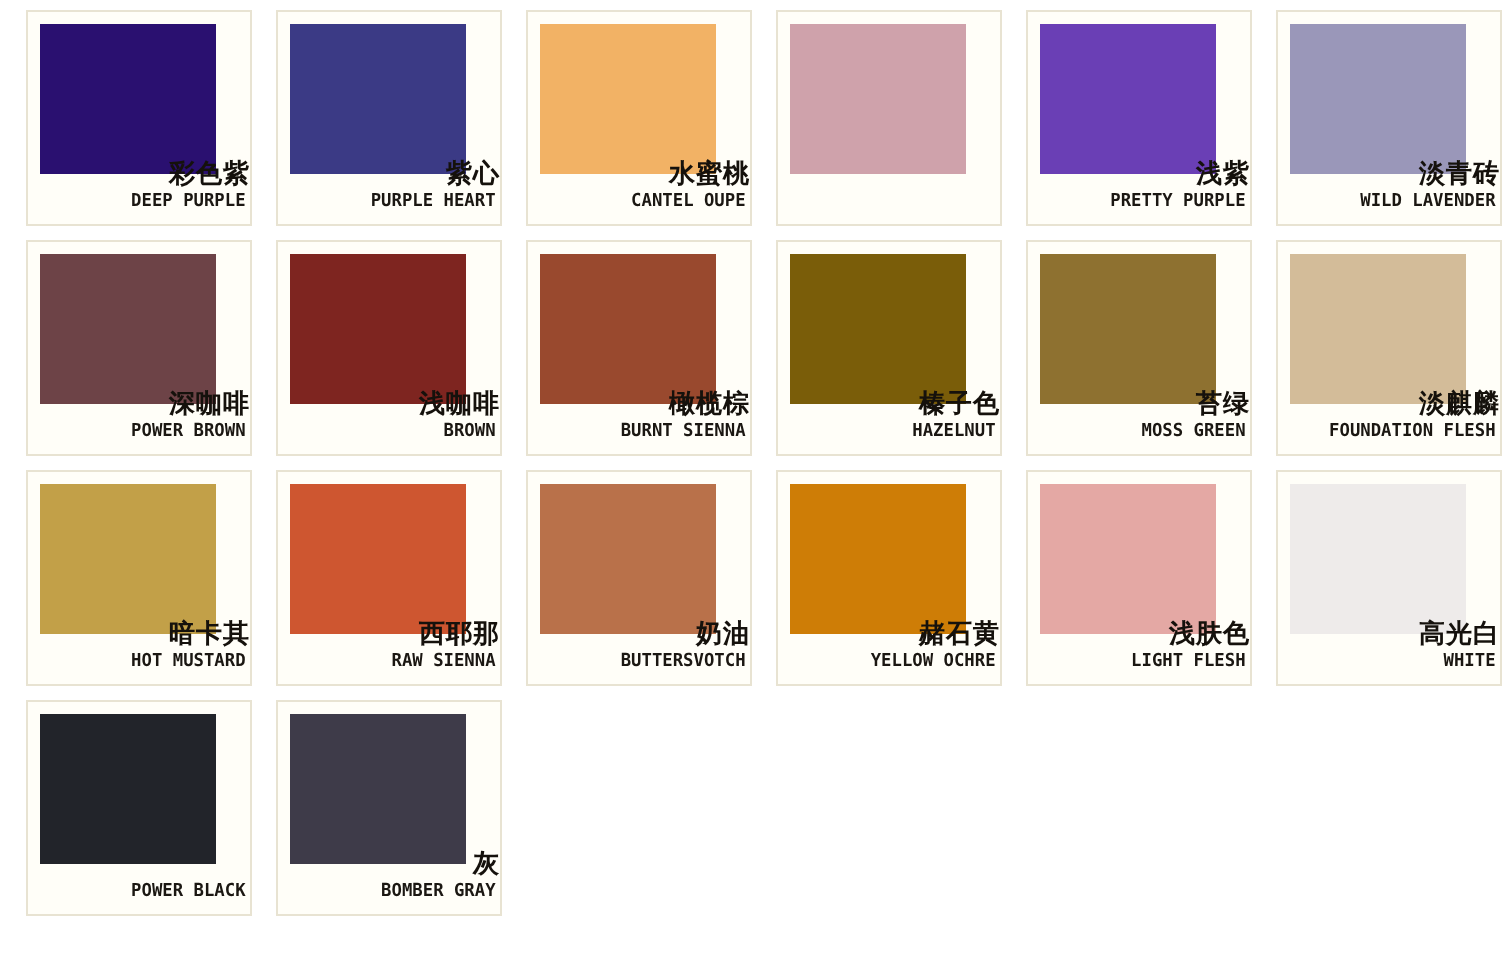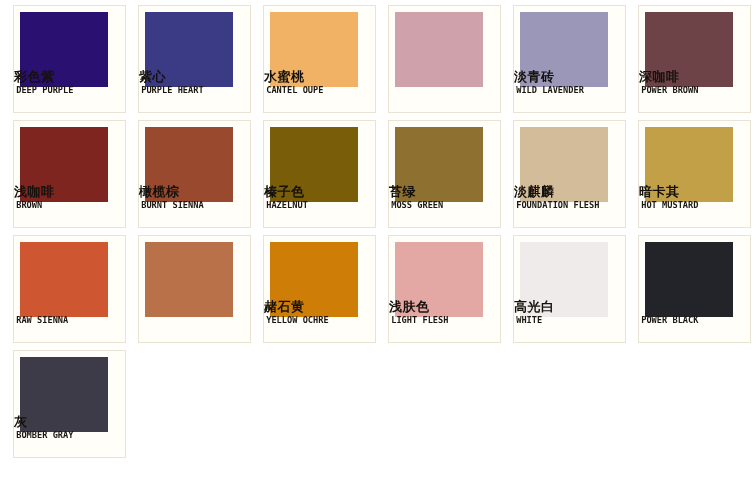--- a/index.html
+++ b/index.html
@@ -50,22 +50,22 @@
     margin-top: 6px;
     margin-left: 0px;
     align-self: flex-start;
     margin-left: 6px;
     box-sizing: border-box;
   }
   .swatch-labels {
     position: absolute;
     left: 0;
     right: 0;
-    bottom: 16px;
-    text-align: left;
+    bottom: 5px;
+    text-align: right;
     line-height: 1.0;
   }
   .label-cn {
     display: block;
     font-family: "DejaVu Sans", sans-serif;
     font-size: 13px;
     font-weight: bold;
     color: #15110c;
     letter-spacing: 0.5px;
     line-height: 14px;
@@ -106,20 +106,27 @@
       <div class="swatch-chip" style="background: rgb(242, 178, 101);"></div>
       <div class="swatch-labels">
         <span class="label-cn">水蜜桃</span>
         <span class="label-en">CANTEL OUPE</span>
       </div>
     </div>
     <div class="swatch-card">
       <div class="swatch-chip" style="background: rgb(207, 162, 171);"></div>
     </div>
     <div class="swatch-card">
+      <div class="swatch-chip" style="background: rgb(106, 63, 181);"></div>
+      <div class="swatch-labels">
+        <span class="label-cn">浅紫</span>
+        <span class="label-en">PRETTY PURPLE</span>
+      </div>
+    </div>
+    <div class="swatch-card">
       <div class="swatch-chip" style="background: rgb(154, 151, 185);"></div>
       <div class="swatch-labels">
         <span class="label-cn">淡青砖</span>
         <span class="label-en">WILD LAVENDER</span>
       </div>
     </div>
     <div class="swatch-card">
       <div class="swatch-chip" style="background: rgb(109, 67, 71);"></div>
       <div class="swatch-labels">
         <span class="label-cn">深咖啡</span>
@@ -164,25 +171,30 @@
     <div class="swatch-card">
       <div class="swatch-chip" style="background: rgb(194, 160, 72);"></div>
       <div class="swatch-labels">
         <span class="label-cn">暗卡其</span>
         <span class="label-en">HOT MUSTARD</span>
       </div>
     </div>
     <div class="swatch-card">
       <div class="swatch-chip" style="background: rgb(206, 86, 48);"></div>
       <div class="swatch-labels">
+        <span class="label-cn">西耶那</span>
         <span class="label-en">RAW SIENNA</span>
       </div>
     </div>
     <div class="swatch-card">
       <div class="swatch-chip" style="background: rgb(185, 113, 74);"></div>
+      <div class="swatch-labels">
+        <span class="label-cn">奶油</span>
+        <span class="label-en">BUTTERSVOTCH</span>
+      </div>
     </div>
     <div class="swatch-card">
       <div class="swatch-chip" style="background: rgb(206, 125, 6);"></div>
       <div class="swatch-labels">
         <span class="label-cn">赭石黄</span>
         <span class="label-en">YELLOW OCHRE</span>
       </div>
     </div>
     <div class="swatch-card">
       <div class="swatch-chip" style="background: rgb(228, 168, 164);"></div>

